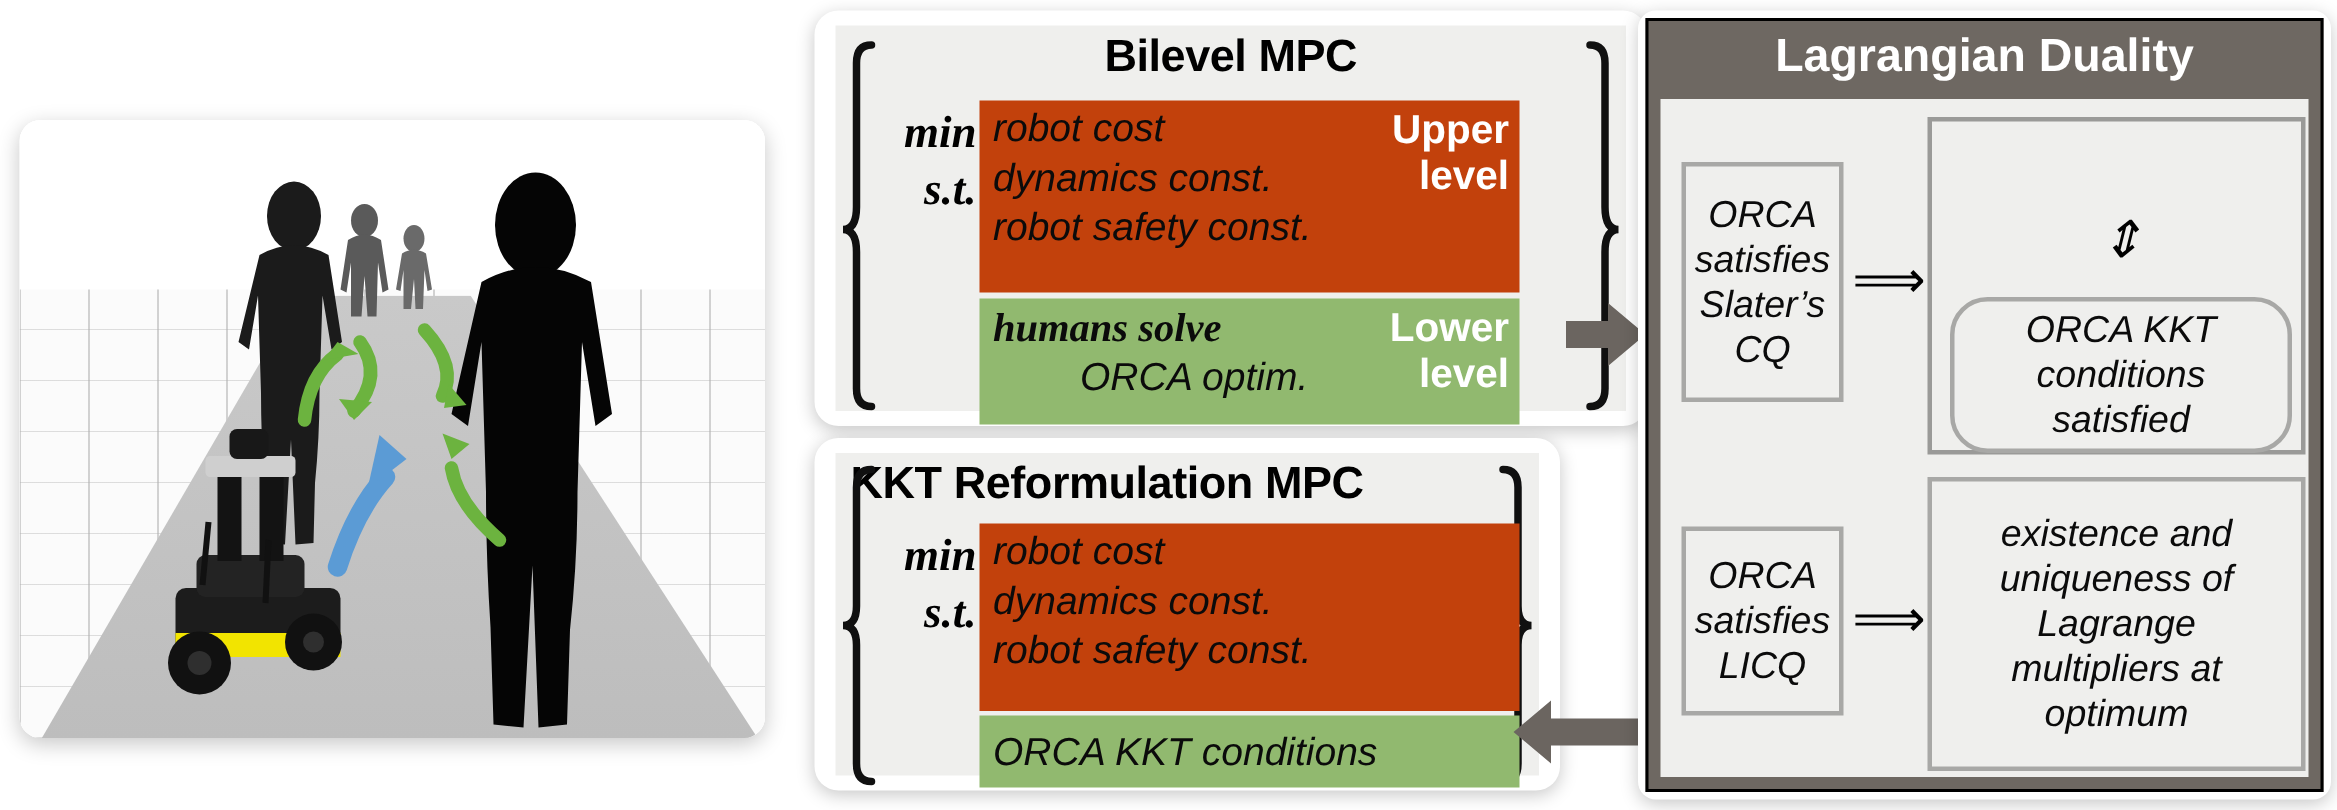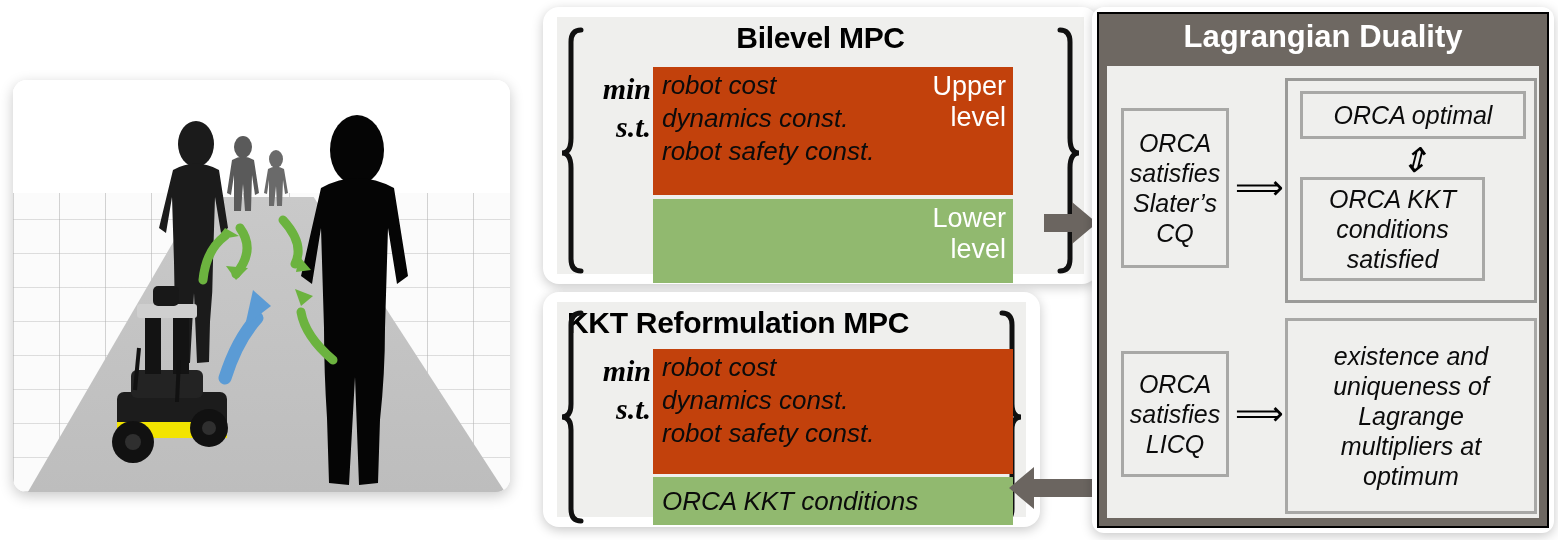--- a/index.html
+++ b/index.html
@@ -36,21 +36,21 @@
   .mpc-title{position:absolute;left:0;right:0;top:4px;text-align:center;
      font-weight:bold;font-size:30px;color:#000;letter-spacing:-.3px;}
   .brace{position:absolute;font-size:0;line-height:0;}
   .brace svg{display:block;}
   .minst{position:absolute;font-family:"Liberation Serif",serif;font-weight:bold;
      font-style:italic;font-size:30px;color:#000;text-align:right;line-height:1.26;}
   .band{position:absolute;font-family:"Liberation Sans",sans-serif;font-style:italic;
      font-size:26px;color:#0b0b0b;line-height:1.27;}
   .band.blue{background:#c2410c;}
   .band.green{background:#91b96f;}
-  .band .lvl{position:absolute;right:7px;font-style:normal;font-weight:normal;
+  .band .lvl{position:absolute;right:7px;font-style:normal;font-weight:bold;
      color:#ffffff;font-size:27px;line-height:1.15;text-align:right;}
   .band .txt{position:absolute;left:9px;top:2px;right:104px;}
   .band .txt.full{right:9px;}
   .band .txt .ind{display:block;padding-left:58px;}
 
   
   #lag-card{position:absolute;left:1092px;top:7px;width:462px;height:526px;
      background:#ffffff;border-radius:12px;box-shadow:0 3px 12px rgba(0,0,0,.22);}
   #lag-frame{position:absolute;left:5px;top:5px;right:5px;bottom:5px;
      background:#6e6862;border:2px solid #000000;}
@@ -164,20 +164,24 @@
           <div>dynamics const.</div>
           <div>robot safety const.</div>
         </div>
         <div class="lvl" style="top:4px;">
           <div>Upper</div>
           <div>level</div>
         </div>
       </div>
 
       <div class="band green" style="left:96px;top:182px;width:360px;height:84px;">
+        <div class="txt">
+          <div style="font-family:'Liberation Serif',serif;font-weight:bold;font-size:27px;">humans solve</div>
+          <div class="ind">ORCA optim.</div>
+        </div>
         <div class="lvl" style="top:4px;">
           <div>Lower</div>
           <div>level</div>
         </div>
       </div>
     </div>
   </div>
 
   <div class="mpc-card" style="left:543px;top:292px;width:497px;height:235px;">
     <div class="mpc-inner">
@@ -230,23 +234,22 @@
       <div id="lag-body">
 
         <div class="lbox" style="left:14px;top:42px;width:108px;height:160px;white-space:pre-line;">ORCA
 satisfies
 Slater’s
 CQ</div>
 
         <div class="impl" style="left:128px;top:104px;">⟹</div>
 
         <div class="lbox outer" style="left:178px;top:12px;width:252px;height:225px;">
-          <div class="lbox" style="position:absolute;left:12px;top:10px;width:226px;height:48px;">ORCA optimal</div>
           <div class="updown" style="left:112px;top:62px;">⇕</div>
-          <div class="lbox" style="position:absolute;left:12px;top:96px;width:185px;height:104px;white-space:pre-line;">ORCA KKT
+          <div class="lbox" style="position:absolute;left:12px;top:117px;width:228px;height:104px;white-space:pre-line;border-radius:25px;">ORCA KKT
 conditions
 satisfied</div>
         </div>
 
         <div class="lbox" style="left:14px;top:285px;width:108px;height:126px;white-space:pre-line;">ORCA
 satisfies
 LICQ</div>
 
         <div class="impl" style="left:128px;top:330px;">⟹</div>
 

